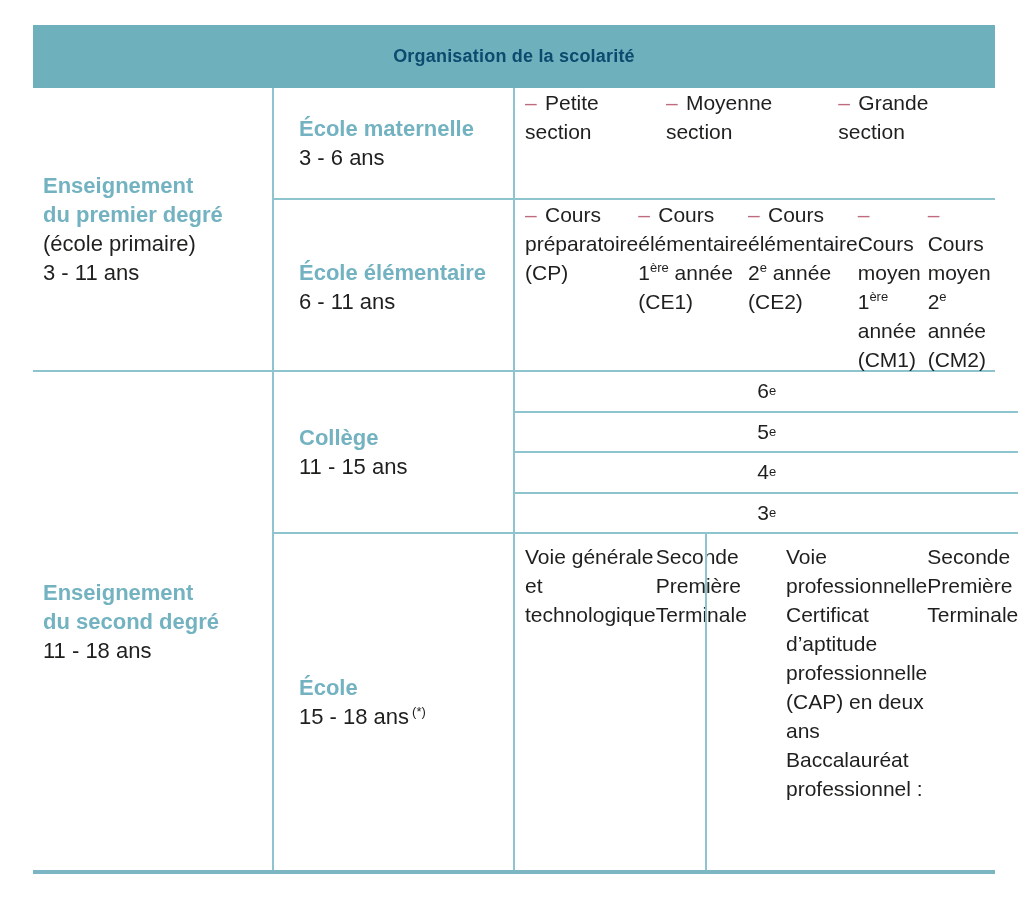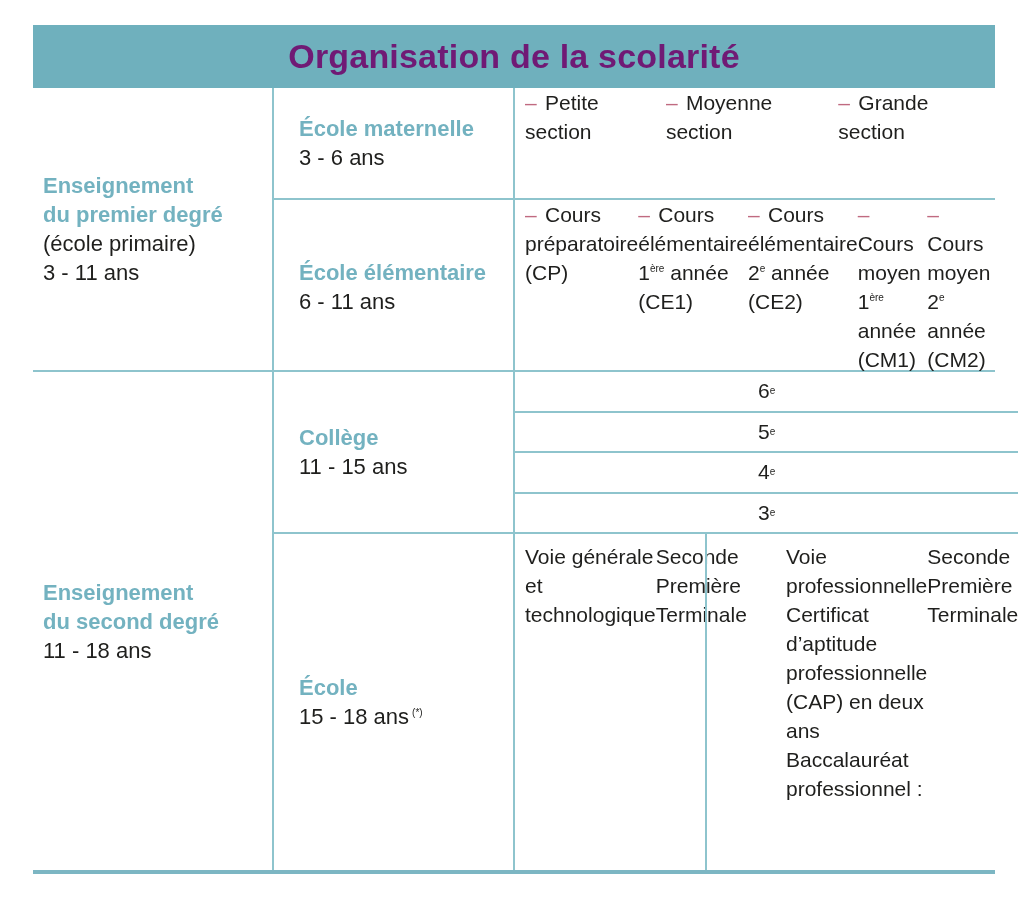--- a/index.html
+++ b/index.html
@@ -5,41 +5,41 @@
   html,body{margin:0;padding:0;}
   body{
     width:1024px;height:901px;background:#ffffff;position:relative;
     font-family:"Liberation Sans", sans-serif;color:#1f1f1d;
     -webkit-font-smoothing:antialiased;
   }
   .table{position:absolute;left:33px;top:25px;width:962px;border-bottom:4px solid #7cb6c3;}
   .table-header{
     height:63px;background:#6fb0bd;display:flex;align-items:center;justify-content:center;
   }
-  .table-title{color:#701a75;font-size:34px;font-weight:bold;letter-spacing:.2px;}
+  .table-title{color:#0c4a6e;font-size:18px;font-weight:bold;letter-spacing:.2px;}
 
   .section{display:grid;grid-template-columns:239px 1fr;}
   .section2{border-top:2px solid #8ec4cd;}
 
   .stage-cell{display:flex;align-items:center;padding-left:10px;}
   .teal{color:#73b2c0;font-weight:bold;font-size:22px;line-height:29px;white-space:pre-line;}
   .plain{color:#1f1f1d;font-size:22px;line-height:29px;}
 
   .rows{border-left:2px solid #8ec4cd;display:flex;flex-direction:column;}
   .row{display:grid;grid-template-columns:239px 1fr;}
   .row-maternelle{height:110px;}
   .row-elementaire{height:170px;border-top:2px solid #8ec4cd;}
   .school-cell{display:flex;align-items:center;padding-left:25px;}
   .list-cell{
     border-left:2px solid #8ec4cd;display:flex;flex-direction:row;
     justify-content:center;padding-left:10px;
   }
   .list-item{font-size:21px;line-height:29px;color:#1f1f1d;}
   .marker{color:#c06a80;display:inline-block;width:20px;}
-  sup{font-size:10px;line-height:0;vertical-align:super;}
+  sup{font-size:13px;line-height:0;vertical-align:super;}
 
   .college-block{height:160px;display:grid;grid-template-columns:239px 1fr;}
   .grades{border-left:2px solid #8ec4cd;display:flex;flex-direction:column;}
   .grade-row{flex:1;display:flex;align-items:center;justify-content:center;font-size:21px;}
   .grade-row + .grade-row{border-top:2px solid #8ec4cd;}
 
   .lycee-block{height:336px;border-top:2px solid #8ec4cd;display:grid;grid-template-columns:239px 1fr;}
   .tracks{border-left:2px solid #8ec4cd;display:grid;grid-template-columns:190px 1fr;}
   .track{display:flex;flex-direction:row;justify-content:flex-start;padding:8px 0 10px 10px;}
   .track-vp{border-left:2px solid #8ec4cd;padding-left:79px;}

